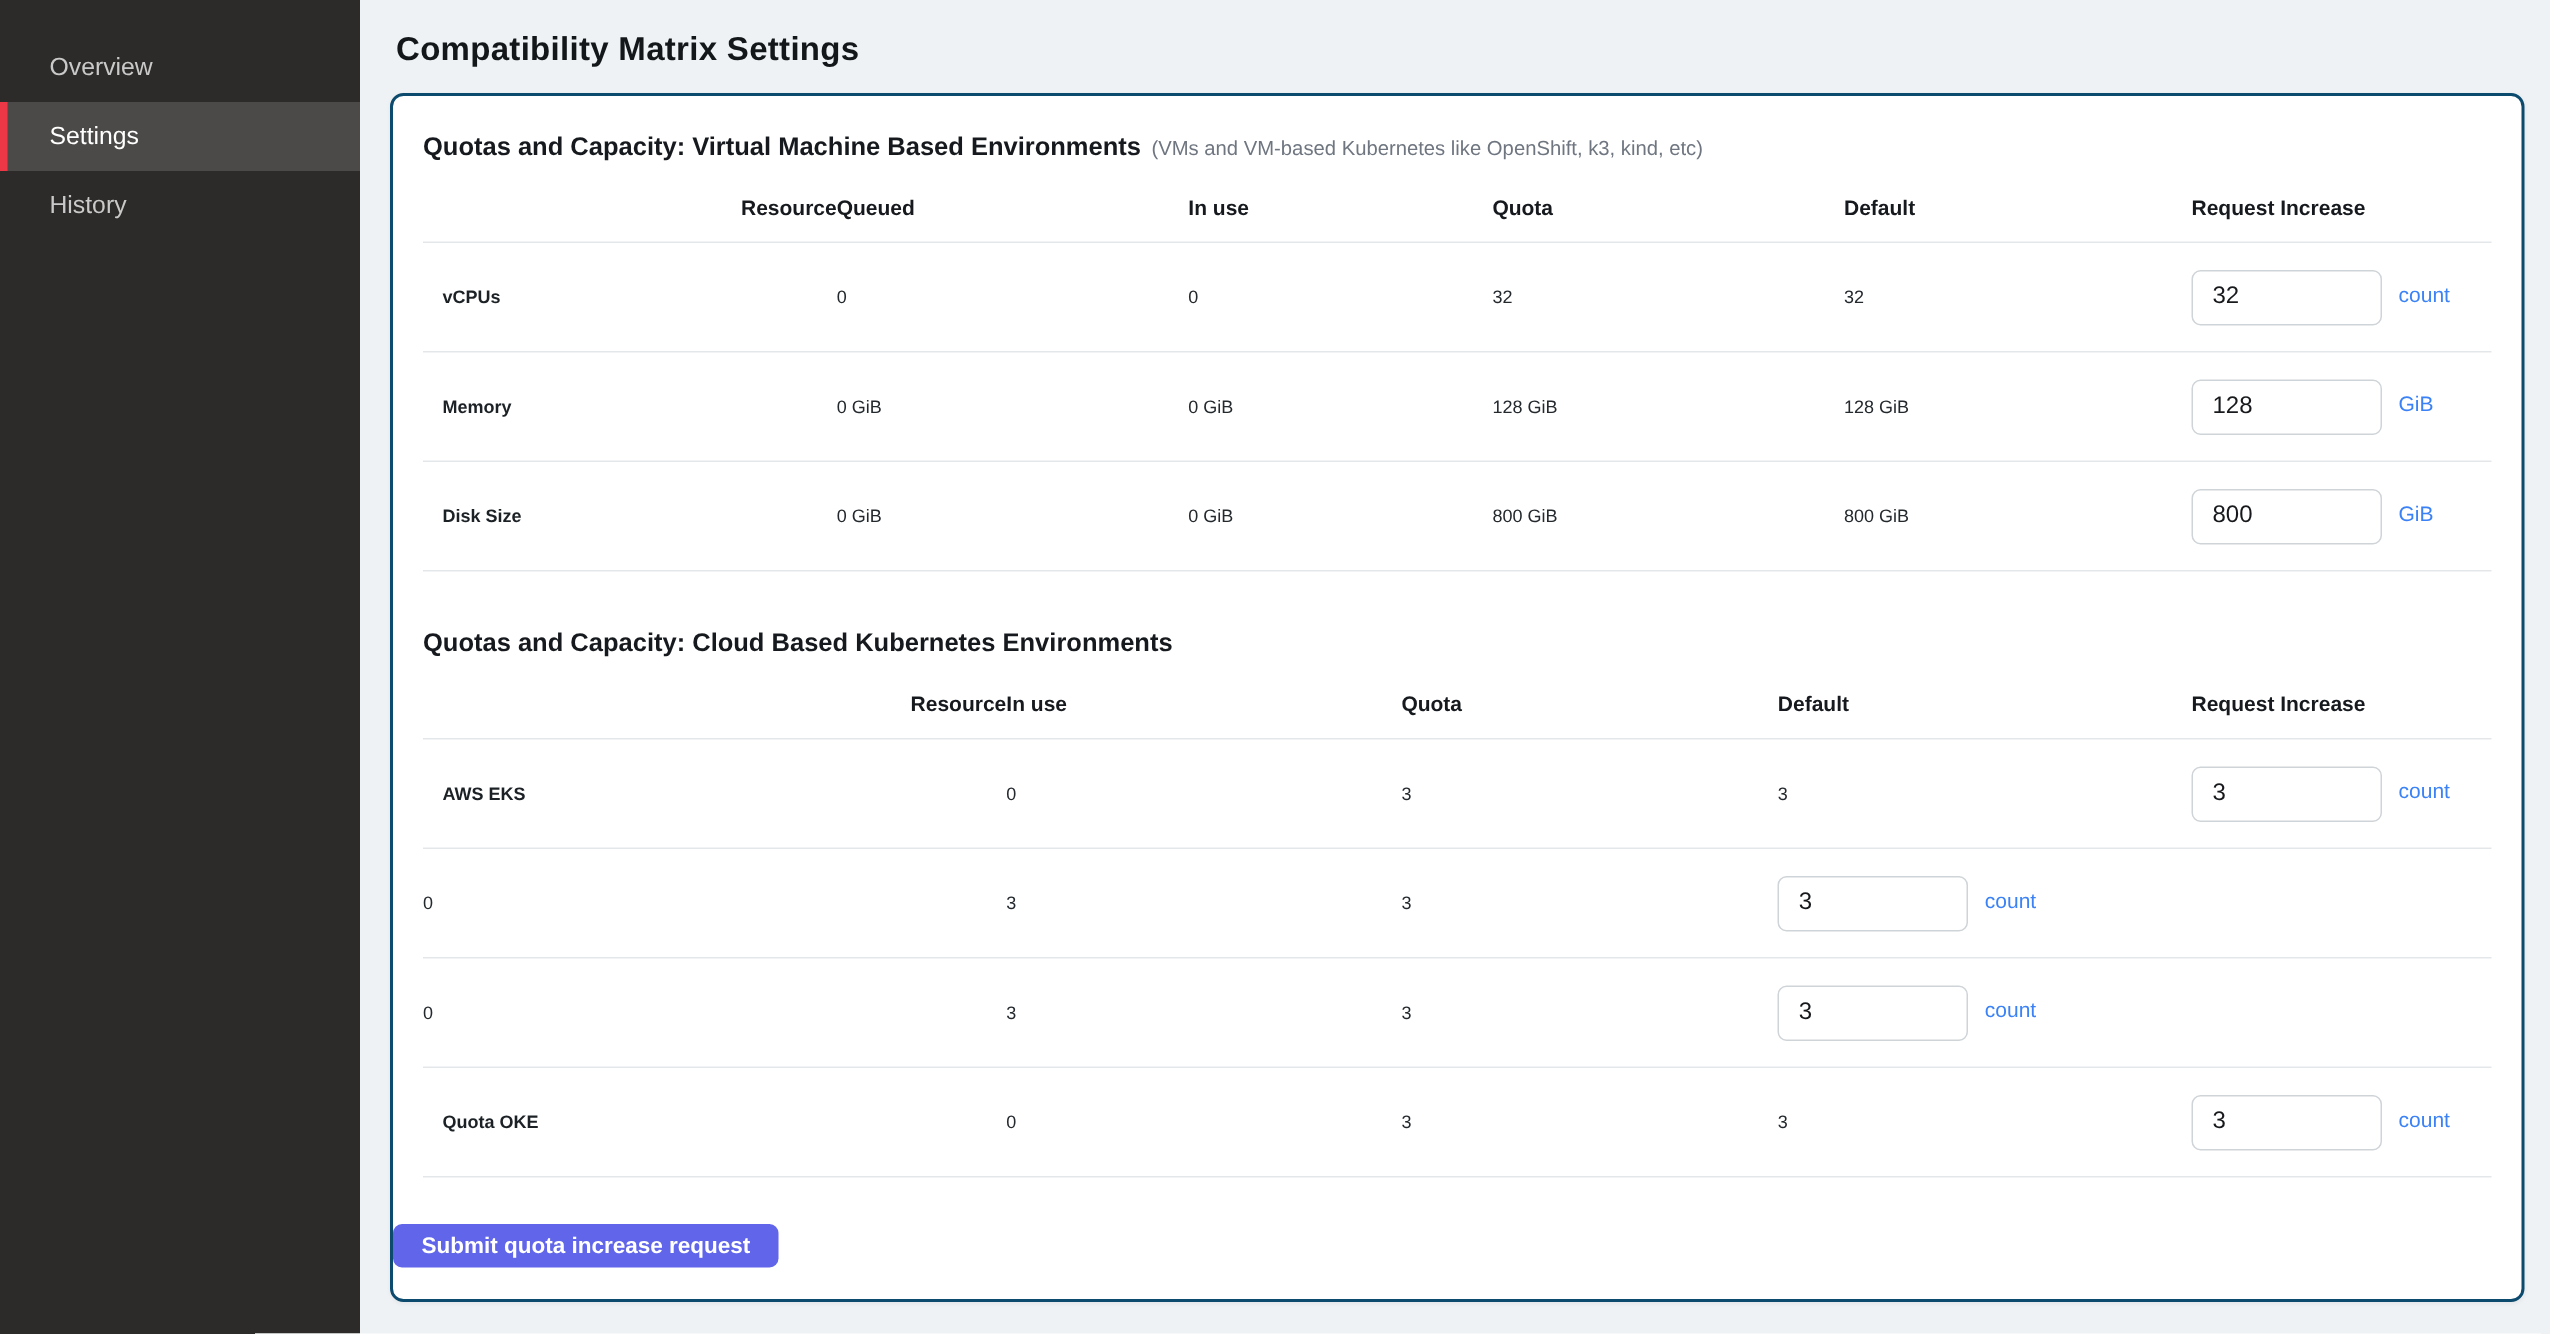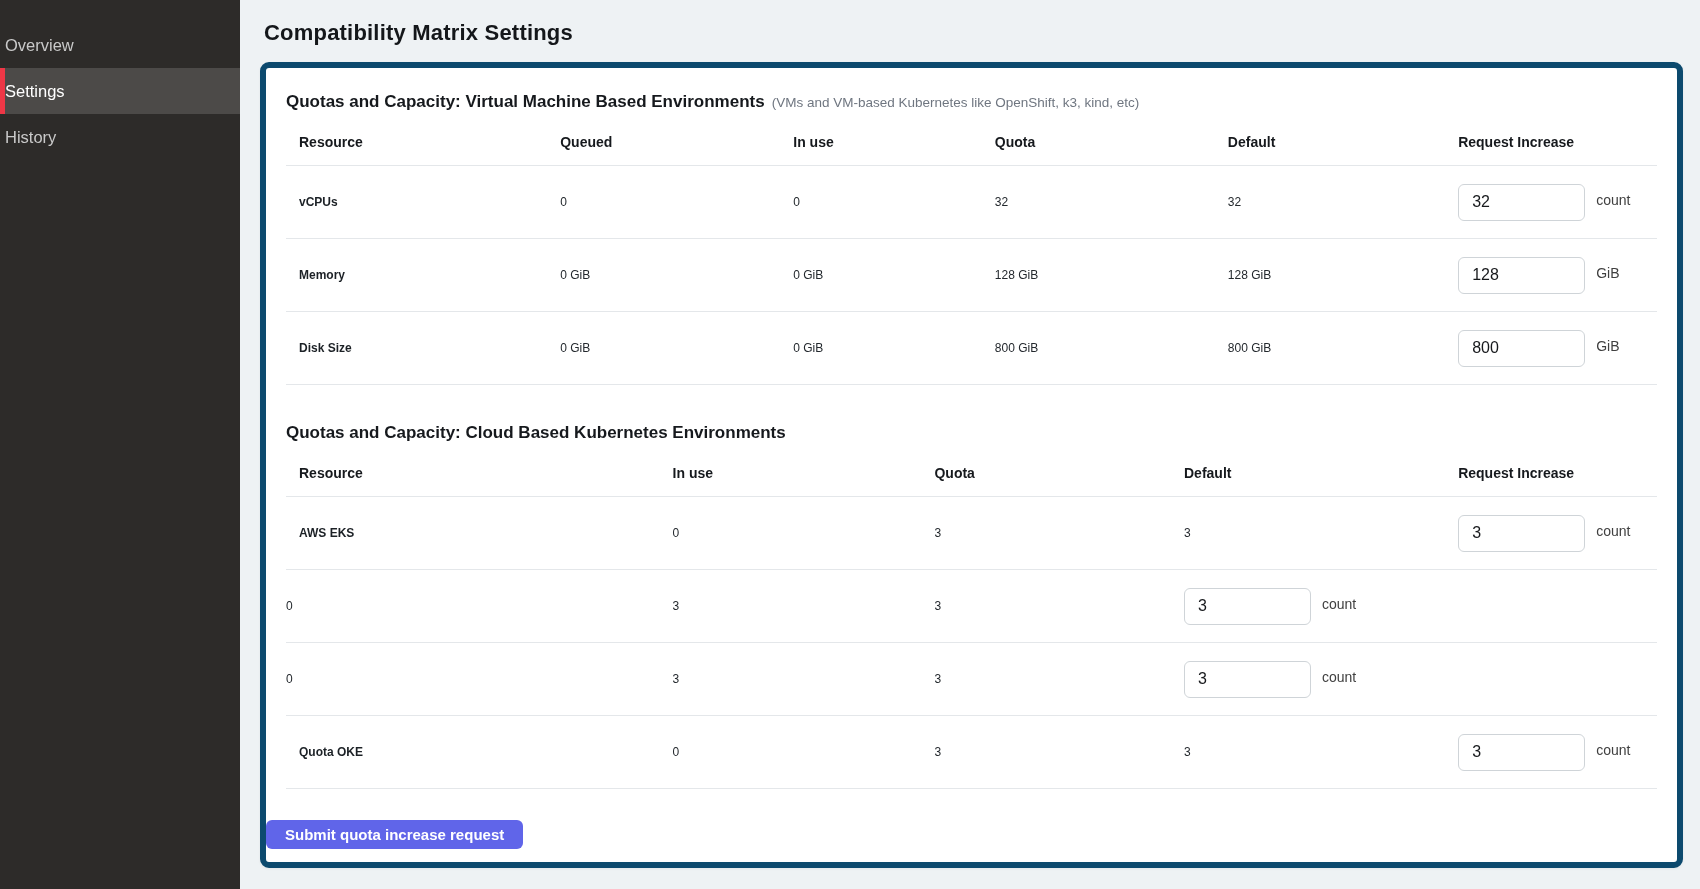--- a/index.html
+++ b/index.html
@@ -17,20 +17,21 @@
     flex: 0 0 240px;
     background: var(--sidebar-bg, #2d2b29);
     padding-top: 22px;
     height: 100%;
   }
   .side-item {
     height: 46px;
     display: flex;
     align-items: center;
     border-left: 5px solid transparent;
+    padding-left: 28px;
     font-size: 16.5px;
     color: #c9c9c9;
     cursor: pointer;
   }
   .side-item.active {
     background: var(--active-item-bg, #4c4a48);
     border-left-color: var(--accent-red, #ee3746);
     color: #ffffff;
   }
 
@@ -42,21 +43,21 @@
   }
   .page-title {
     font-size: 22px;
     font-weight: 700;
     color: #14171a;
     letter-spacing: .2px;
     margin: 2px 0 16px 4px;
   }
   .card {
     background: #ffffff;
-    border: 6px solid #0c4a6e;
+    border: 2px solid #0c4a6e;
     border-radius: 9px;
     box-shadow: 0 1px 3px rgba(0,0,0,.05);
     height: 806px;
     padding: 20px 20px 18px 20px;
     overflow: hidden;
   }
 
   
   .quota-section { margin-top: 0; }
   .quota-section + .quota-section { margin-top: 38px; }
@@ -86,37 +87,37 @@
     font-size: 14px;
     font-weight: 700;
     color: #16191d;
   }
   .tbody-row {
     height: 73px;
     border-bottom: 1px solid #e4e7ea;
   }
   .cell { font-size: 12px; color: #24292e; }
   .cell.first { padding-left: 13px; font-weight: 600; color: #1c2126; }
-  .thead .first-h { padding-left: 13px; }
+  .thead .first-h { padding-left: 13px; text-align: right; }
   .req-cell { display: flex; align-items: center; }
   .req-input {
     width: 127px;
     height: 37px;
     border: 1px solid #cfd4d8;
     border-radius: 6px;
     padding: 0 0 0 13px;
     font-size: 16px;
     color: #17191c;
     font-family: "Liberation Sans", "DejaVu Sans", sans-serif;
     background: #fff;
     outline: none;
   }
   .unit {
     font-size: 14px;
-    color: #404040;
+    color: #3b82f6;
     margin-left: 11px;
     transform: translateY(-2px);
   }
 
   
   .submit-row {
     display: flex;
     justify-content: flex-start;
     margin-top: 31px;
   }

